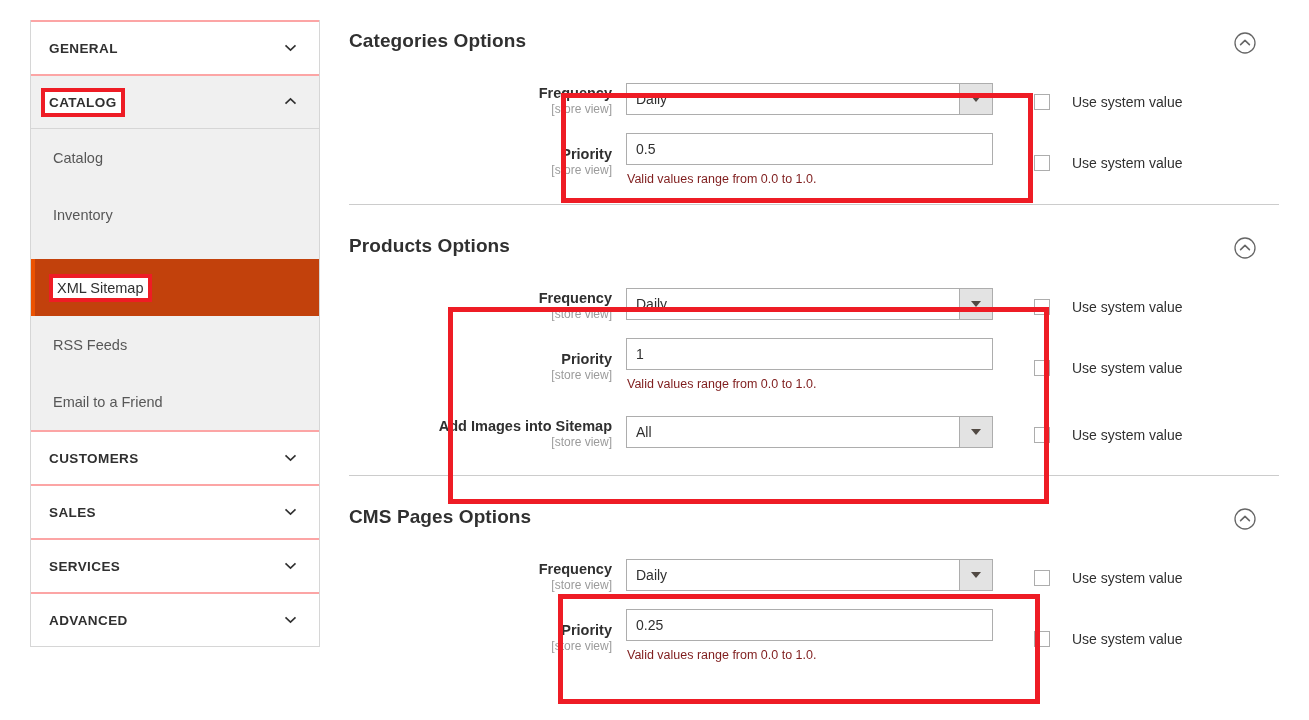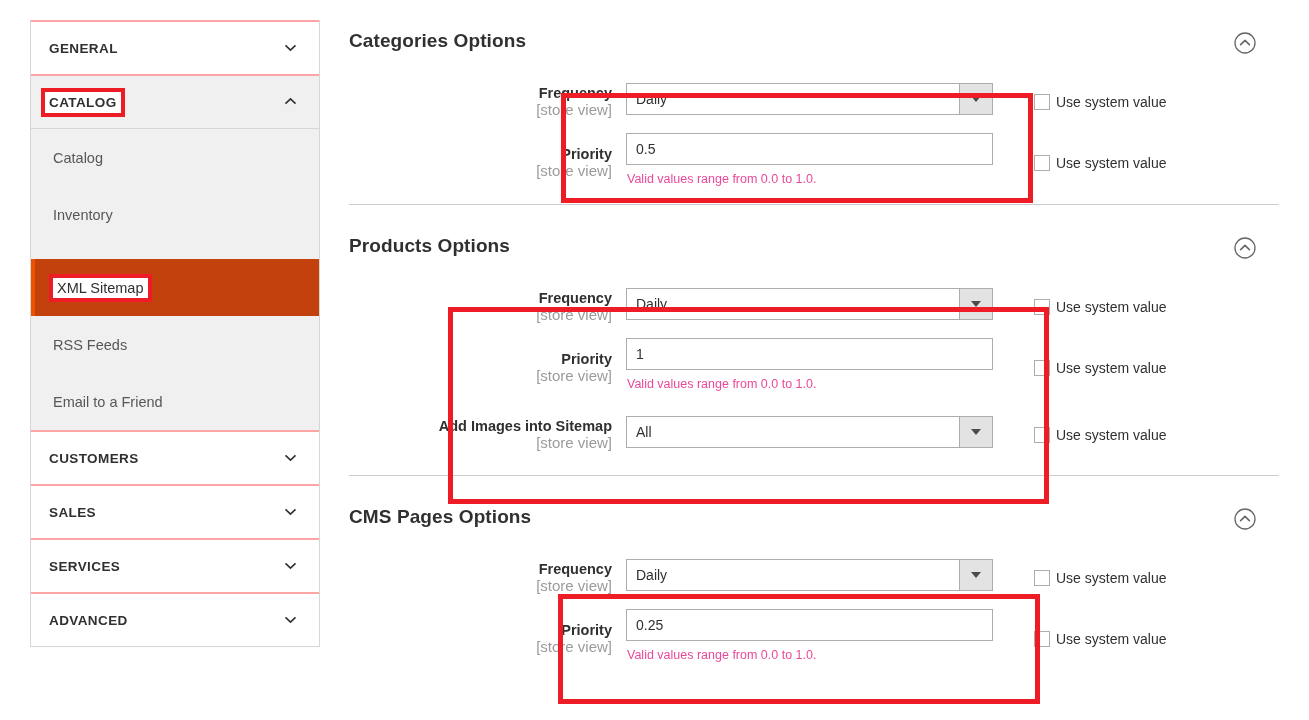--- a/index.html
+++ b/index.html
@@ -150,21 +150,21 @@
     flex: 0 0 auto;
   }
   .fl-name {
     font-size: 14.5px;
     font-weight: bold;
     color: #303030;
     line-height: 17px;
     display: block;
   }
   .fl-scope {
-    font-size: 15px;
+    font-size: 12px;
     color: #9b9b9b;
     line-height: 15px;
     display: block;
   }
   .field-control {
     width: 367px;
     flex: 0 0 auto;
   }
   .field-after {
     padding-left: 41px;
@@ -211,29 +211,29 @@
   }
   .select-arrow .tri {
     width: 0; height: 0;
     border-left: 5px solid transparent;
     border-right: 5px solid transparent;
     border-top: 6px solid #514943;
   }
 
   .note {
     font-size: 12.5px;
-    color: #ec4899;
+    color: #7f1d1d;
     margin-top: 7px;
     padding-left: 1px;
   }
 
   .sysval {
     display: flex;
     align-items: center;
-    gap: 6px;
+    gap: 22px;
     cursor: pointer;
   }
   .cbox {
     width: 16px;
     height: 16px;
     border: 1px solid #adadad;
     background: #ffffff;
     flex: 0 0 auto;
   }
   .sysval-label {

